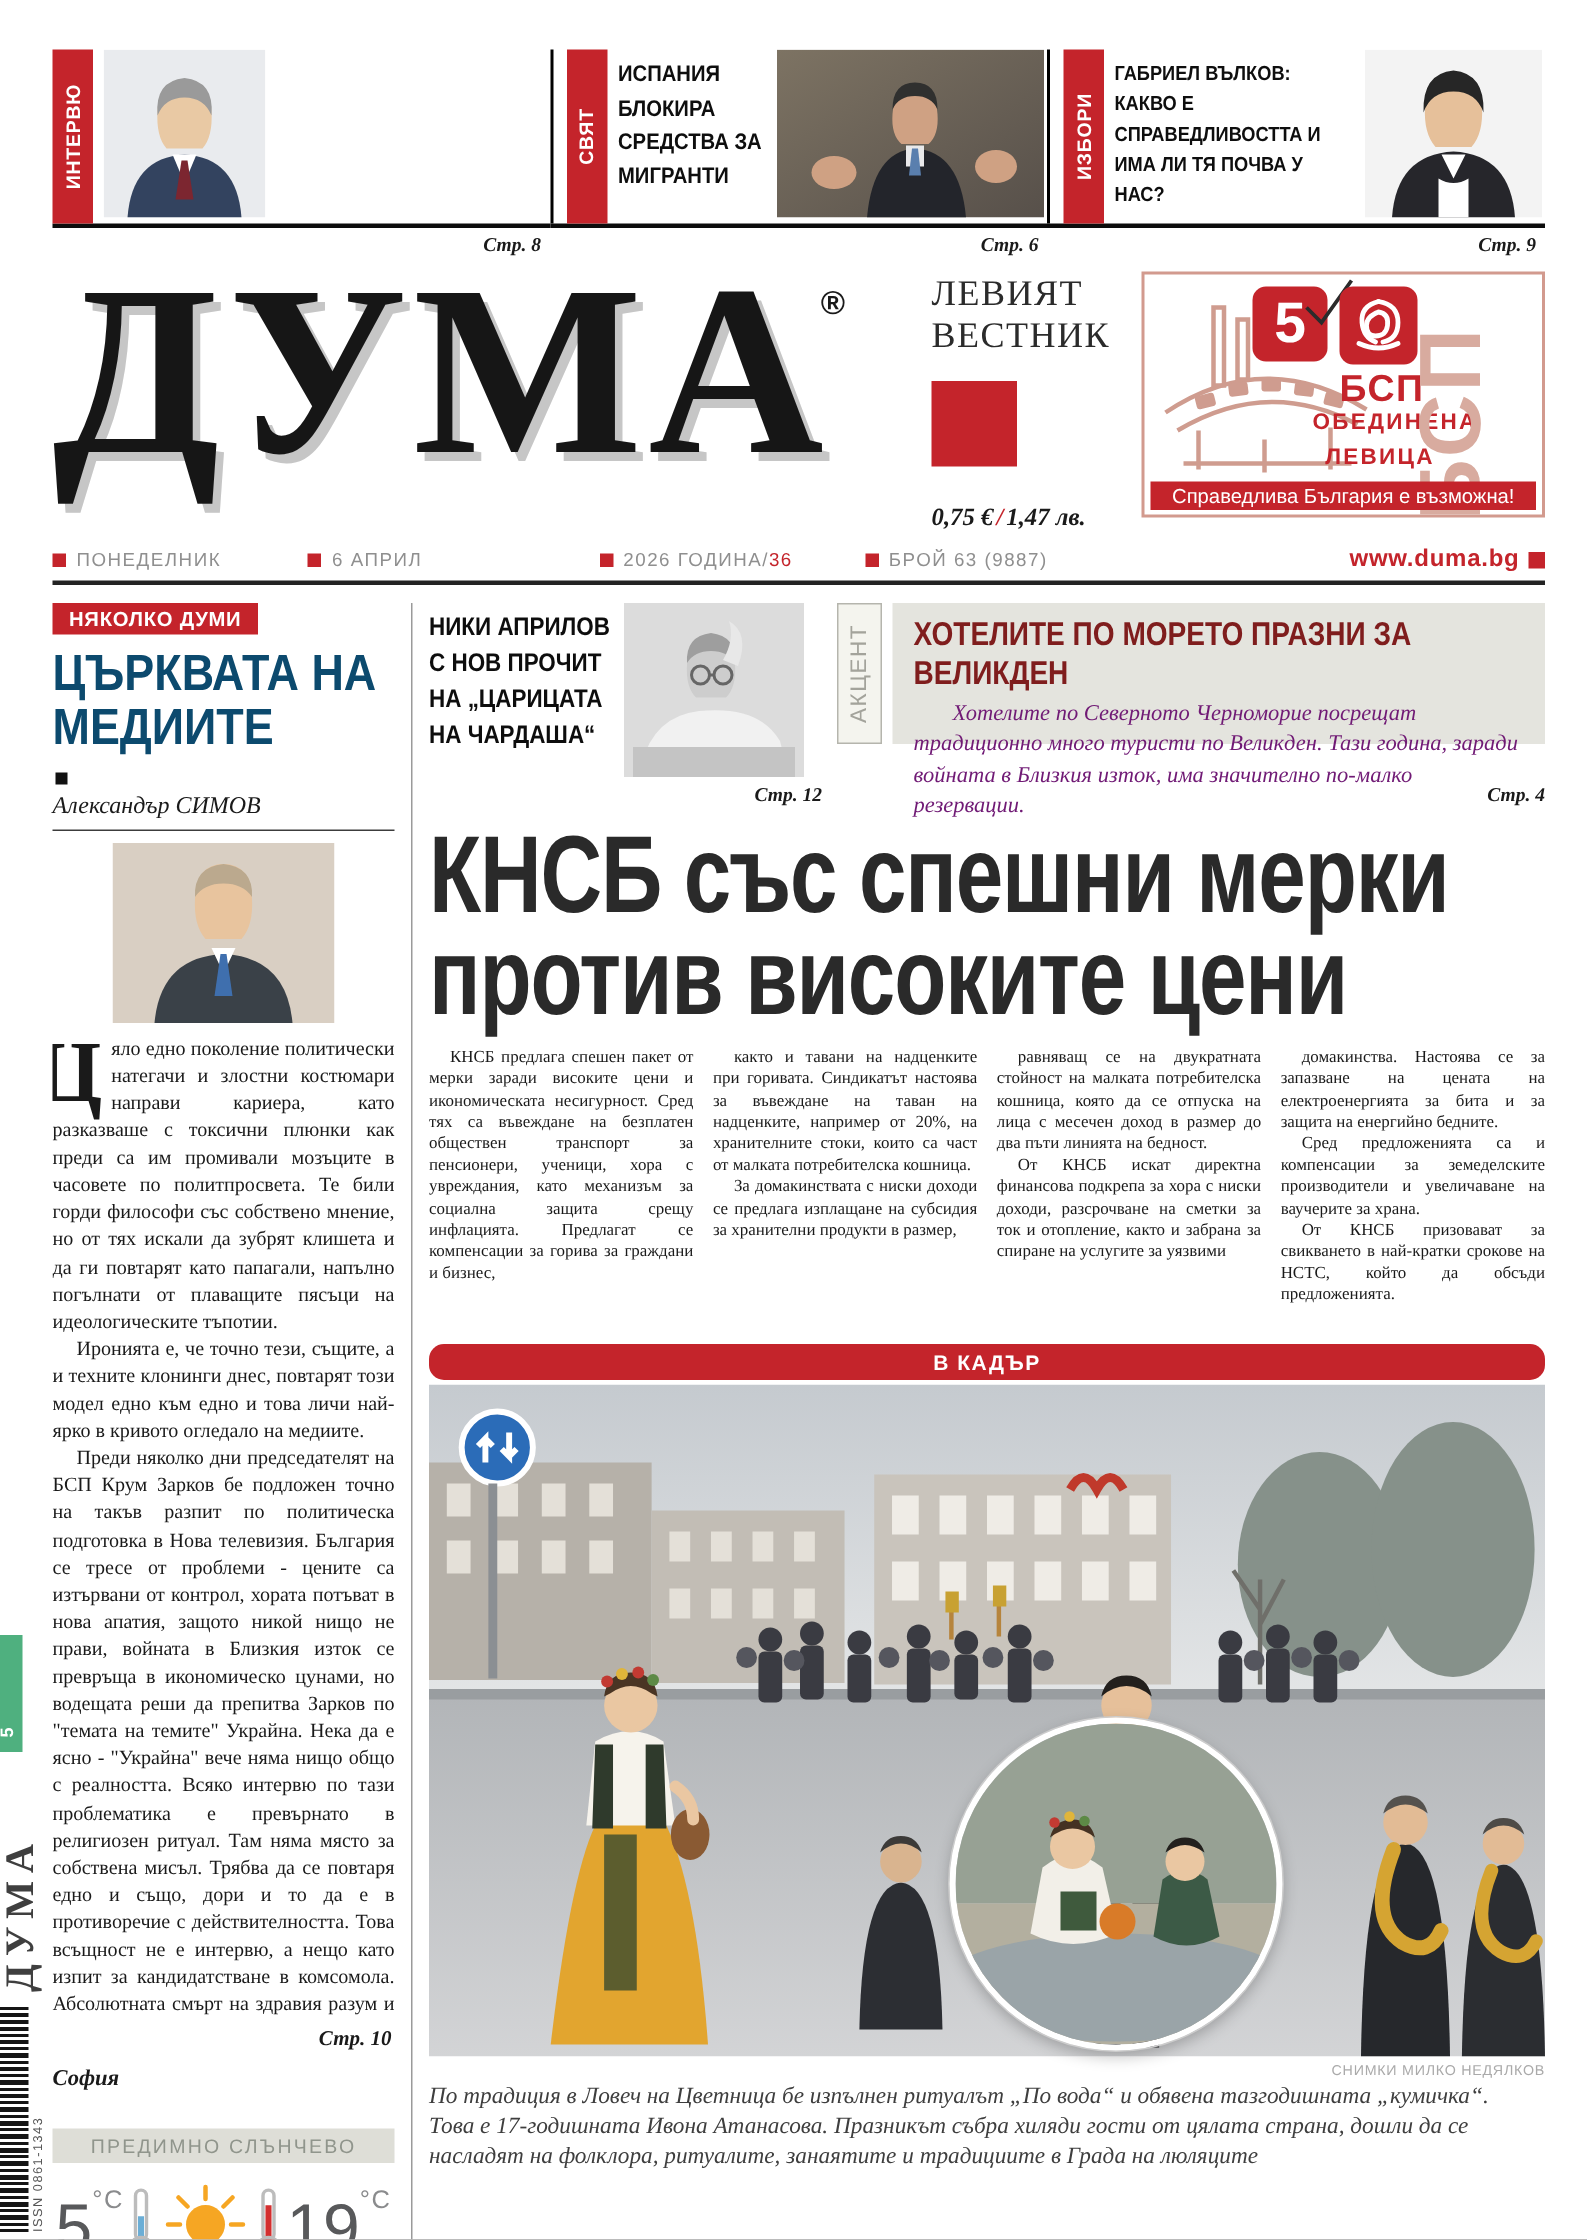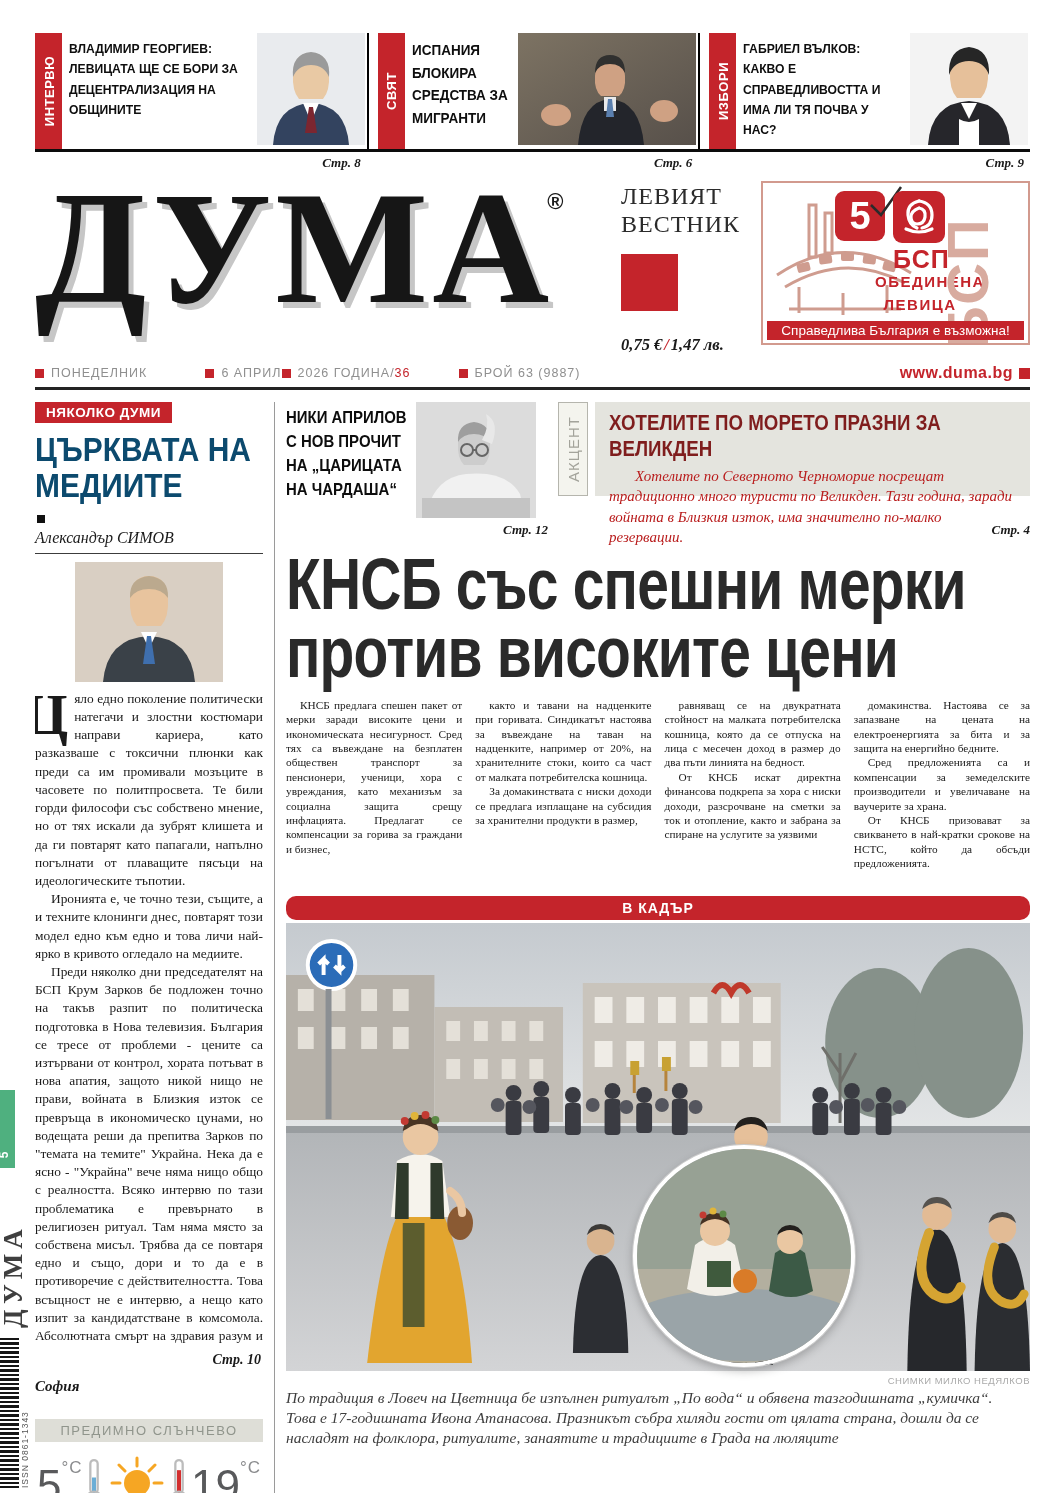--- a/index.html
+++ b/index.html
@@ -66,21 +66,21 @@
               font-family:"Liberation Sans",sans-serif; font-weight:bold; font-size:58px; color:#d8ab9f; letter-spacing:2px; }
   .bsp-slogan { position:absolute; left:4px; right:4px; bottom:3px; background:#c4242b; color:#fff; text-align:center;
                 font-family:"Liberation Sans",sans-serif; font-size:13.5px; padding:2px 0; }
 
   
   .dateline { display:flex; align-items:center; margin-top:2px; height:24px;
               font-family:"Liberation Sans",sans-serif; font-size:12.5px; letter-spacing:1px; color:#8f8f8f; }
   .dl-item { display:flex; align-items:center; }
   .dl-sq { width:9px; height:9px; background:#c4242b; margin-right:7px; display:inline-block; }
   .dl-red { color:#c4242b; }
-  .dl-item.i1 { margin-right:58px; } .dl-item.i2 { } .dl-item.i3 { margin-right:48px; }
+  .dl-item.i1 { margin-right:58px; } .dl-item.i2 { margin-right:118px; } .dl-item.i3 { margin-right:48px; }
   .website { margin-left:auto; font-family:"Liberation Sans",sans-serif; font-weight:bold; font-size:16px;
              color:#c4242b; letter-spacing:.5px; }
   .website-sq { width:11px; height:11px; background:#c4242b; margin-left:6px; }
   .thick-rule { border-bottom:3px solid #232323; margin-top:2px; }
 
   
   .content { display:flex; margin-top:12px; height:1118px; }
   aside.opinion { flex:0 0 228px; display:flex; flex-direction:column; }
   .vdiv { flex:0 0 1px; background:#9a9a9a; margin:0 11px 26px 11px; }
   main.mainarea { flex:1 1 auto; min-width:0; }
@@ -110,21 +110,21 @@
   .main-top { display:flex; height:120px; }
   .culture { flex:0 0 250px; display:flex; gap:6px; }
   .culture-title { flex:1 1 auto; font-family:"Liberation Sans",sans-serif; font-weight:bold; font-size:17px;
                    line-height:1.42; color:#0d0d0d; padding-top:4px; }
   .culture-photo { flex:0 0 120px; }
   .akcent-label { flex:0 0 30px; margin-left:22px; border:1px solid #b5b5ad; background:#f4f4ee; position:relative; height:94px; }
   .akcent-label span { position:absolute; left:50%; top:50%; transform:translate(-50%,-50%) rotate(-90deg);
                        font-family:"Liberation Sans",sans-serif; font-size:15px; letter-spacing:1px; color:#a3a39b; white-space:nowrap; }
   .akcent-box { flex:1 1 auto; margin-left:7px; background:#e4e4de; height:94px; padding:8px 14px 0 14px; }
   .akcent-title { font-family:"Liberation Sans",sans-serif; font-weight:bold; font-size:22px; color:#7f1d1d; }
-  .akcent-text { font-style:italic; font-size:15px; line-height:1.35; margin-top:4px; text-indent:26px; color:#b91c1c; }
+  .akcent-text { font-style:italic; font-size:15px; line-height:1.35; margin-top:4px; text-indent:26px; color:#701a75; }
   .refs-row { display:flex; height:20px; font-style:italic; font-weight:bold; font-size:13px; margin-top:0; }
   .refs-row .r1 { flex:0 0 262px; text-align:right; }
   .refs-row .r2 { flex:1 1 auto; text-align:right; }
 
   
   .headline { margin-top:8px; font-family:"Liberation Sans",sans-serif; font-weight:bold; color:#2a2a2a;
               font-size:73px; line-height:.93; letter-spacing:-1px; }
   .subhead { margin-top:14px; font-family:"Liberation Sans",sans-serif; font-weight:500; font-size:24px;
              line-height:1.2; color:#2d2d2d; }
   .columns { display:flex; gap:13px; margin-top:12px; height:188px; overflow:hidden; }
@@ -169,23 +169,20 @@
     <div class="edge-issn">ISSN 0861-1343</div>
   </div>
 
   <div class="inner">
 
     <header class="teasers">
       <div class="teaser">
         <div class="t-top">
           <div class="t-label">
               <span>ИНТЕРВЮ</span>
-            </div>
-          <div class="t-title">
-              <span class="sq90">ВЛАДИМИР ГЕОРГИЕВ: ЛЕВИЦАТА ЩЕ СЕ БОРИ ЗА ДЕЦЕНТРАЛИЗАЦИЯ НА ОБЩИНИТЕ</span>
             </div>
           <div class="t-photo">
             <svg width="108" height="112" viewBox="0 0 108 112">
               <rect width="108" height="112" fill="#e9ebee"></rect>
               <path d="M54 20 q17 0 18 21 q1 17 -6 25 h-24 q-7 -8 -6 -25 q1 -21 18 -21" fill="#e9c9a4"></path>
               <path d="M36 44 q-2 -23 18 -25 q20 2 18 25 q-5 -12 -18 -12 q-13 0 -18 12" fill="#9a9a9a"></path>
               <path d="M16 112 q3 -40 38 -42 q35 2 38 42 z" fill="#33435f"></path>
               <path d="M46 70 h16 l-8 19 z" fill="#fff"></path>
               <path d="M52 74 h4 l4 26 h-12 z" fill="#7c2630"></path>
             </svg>

